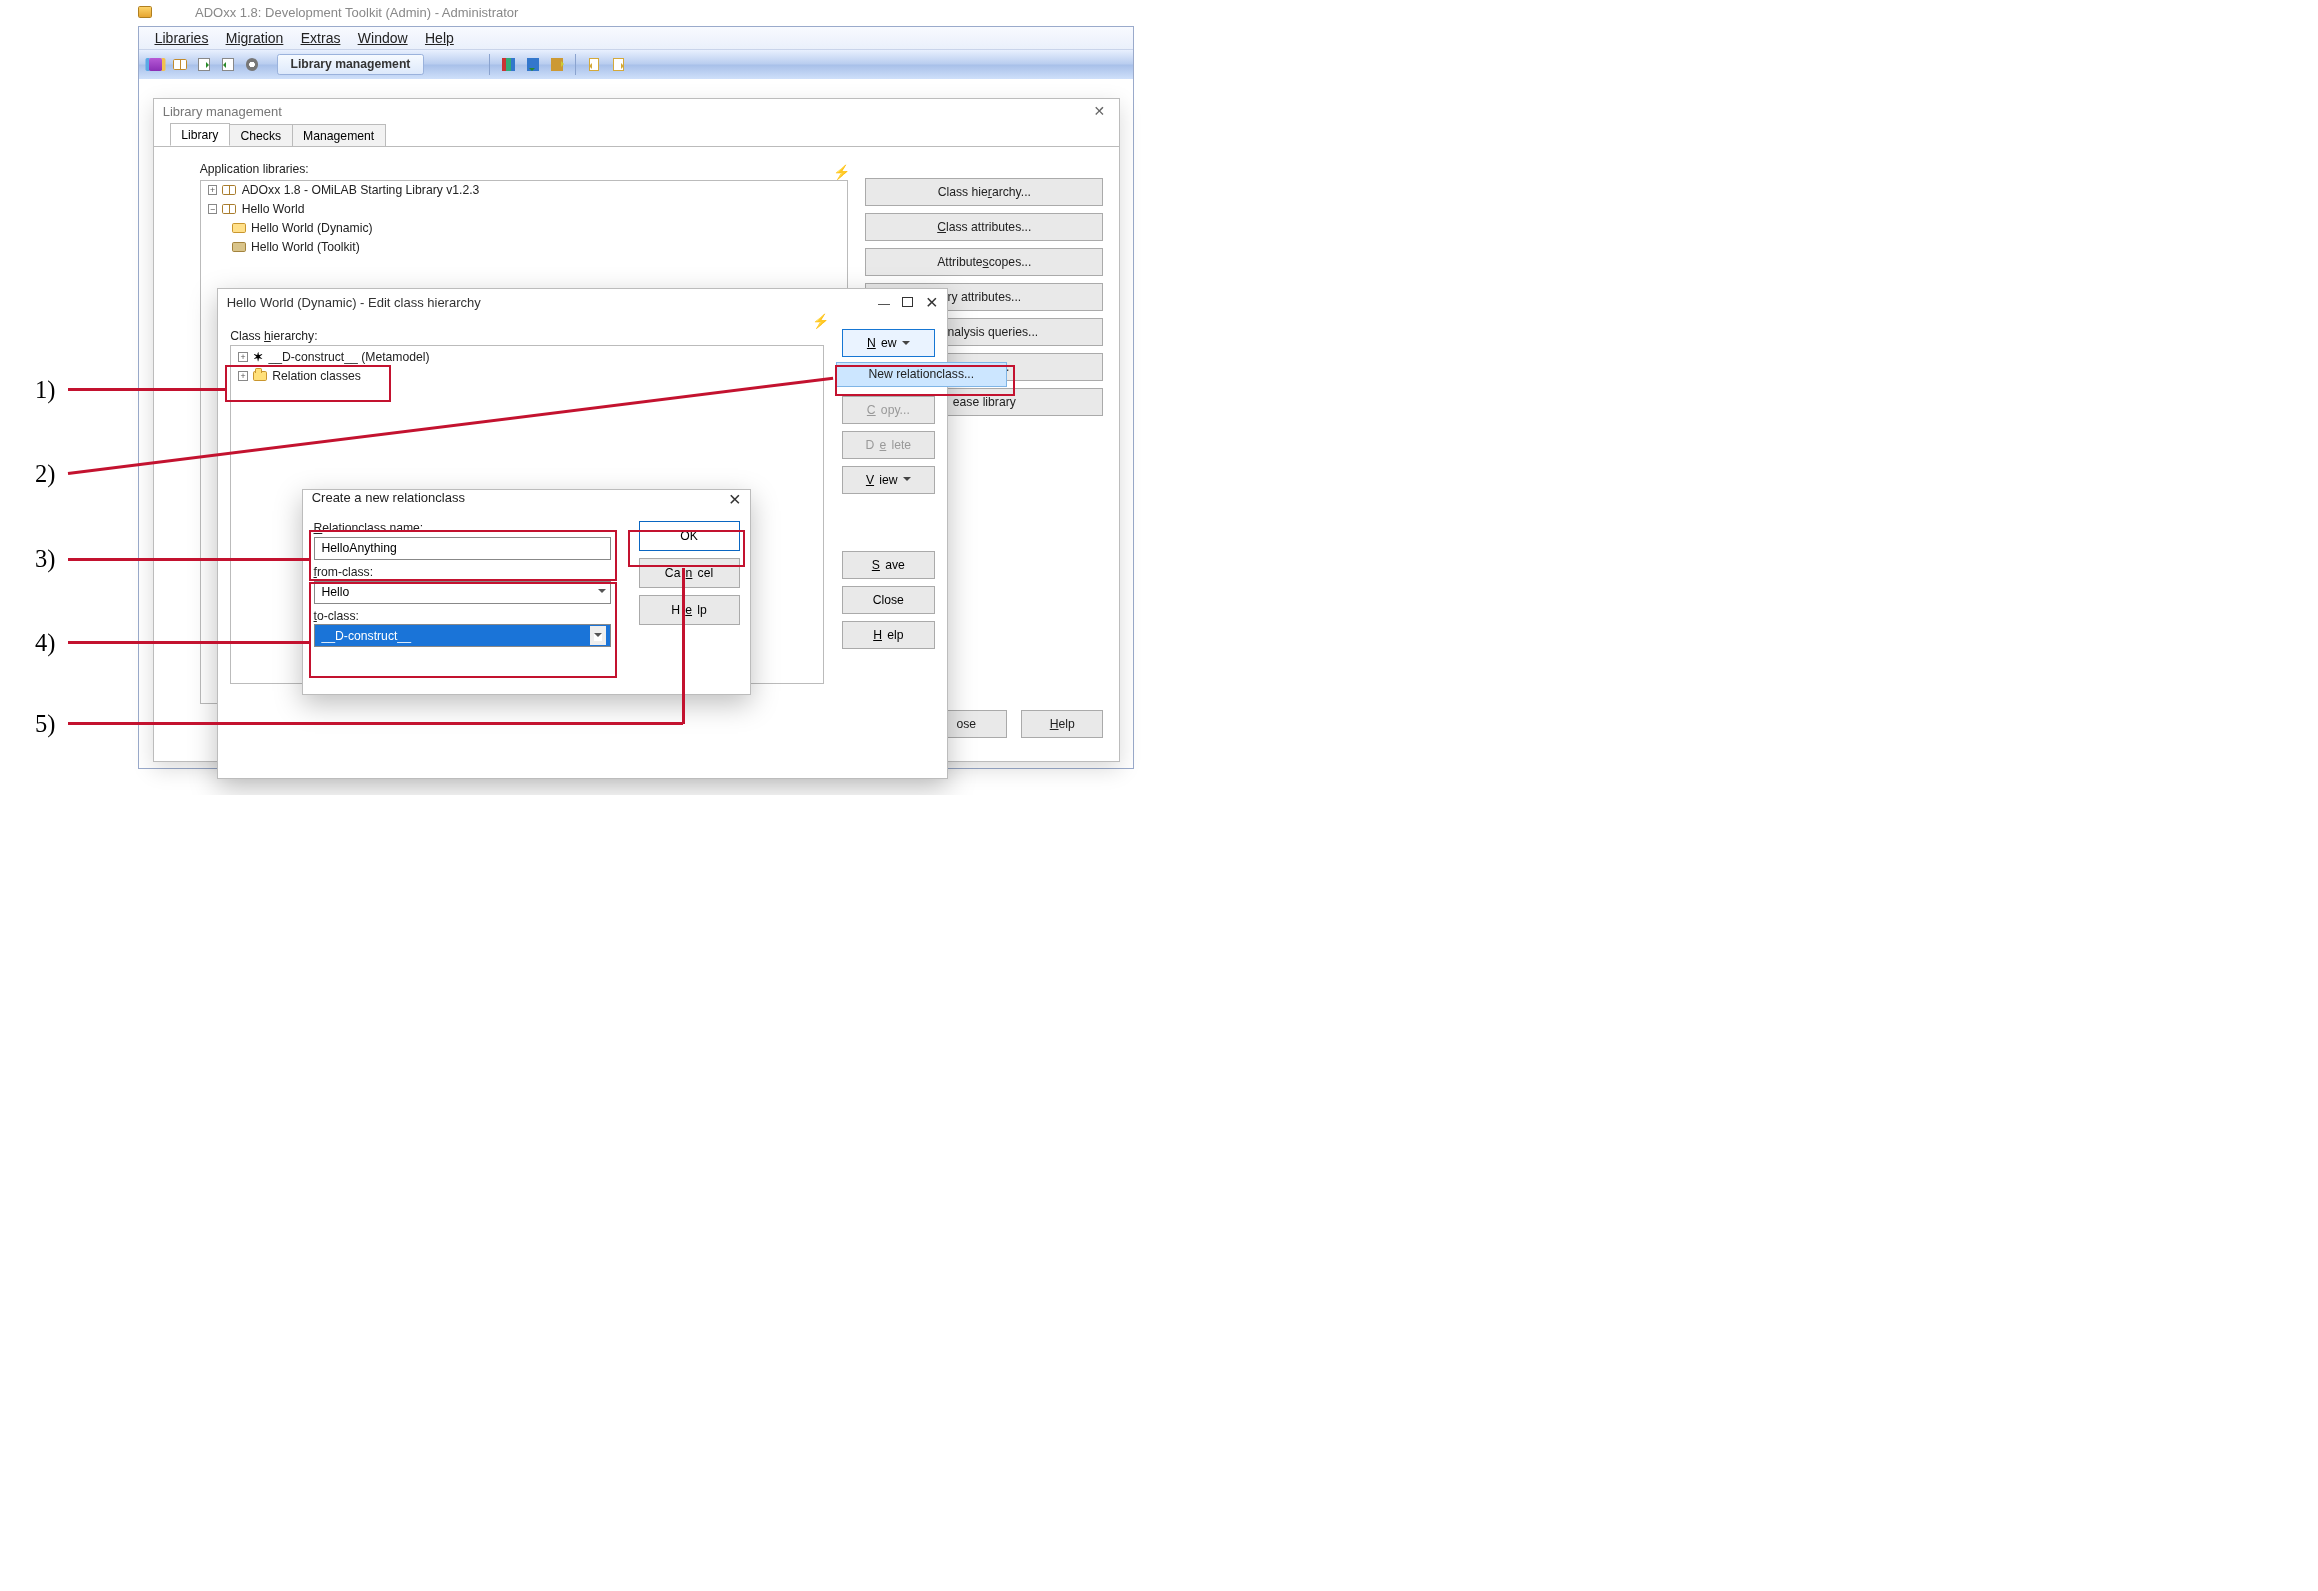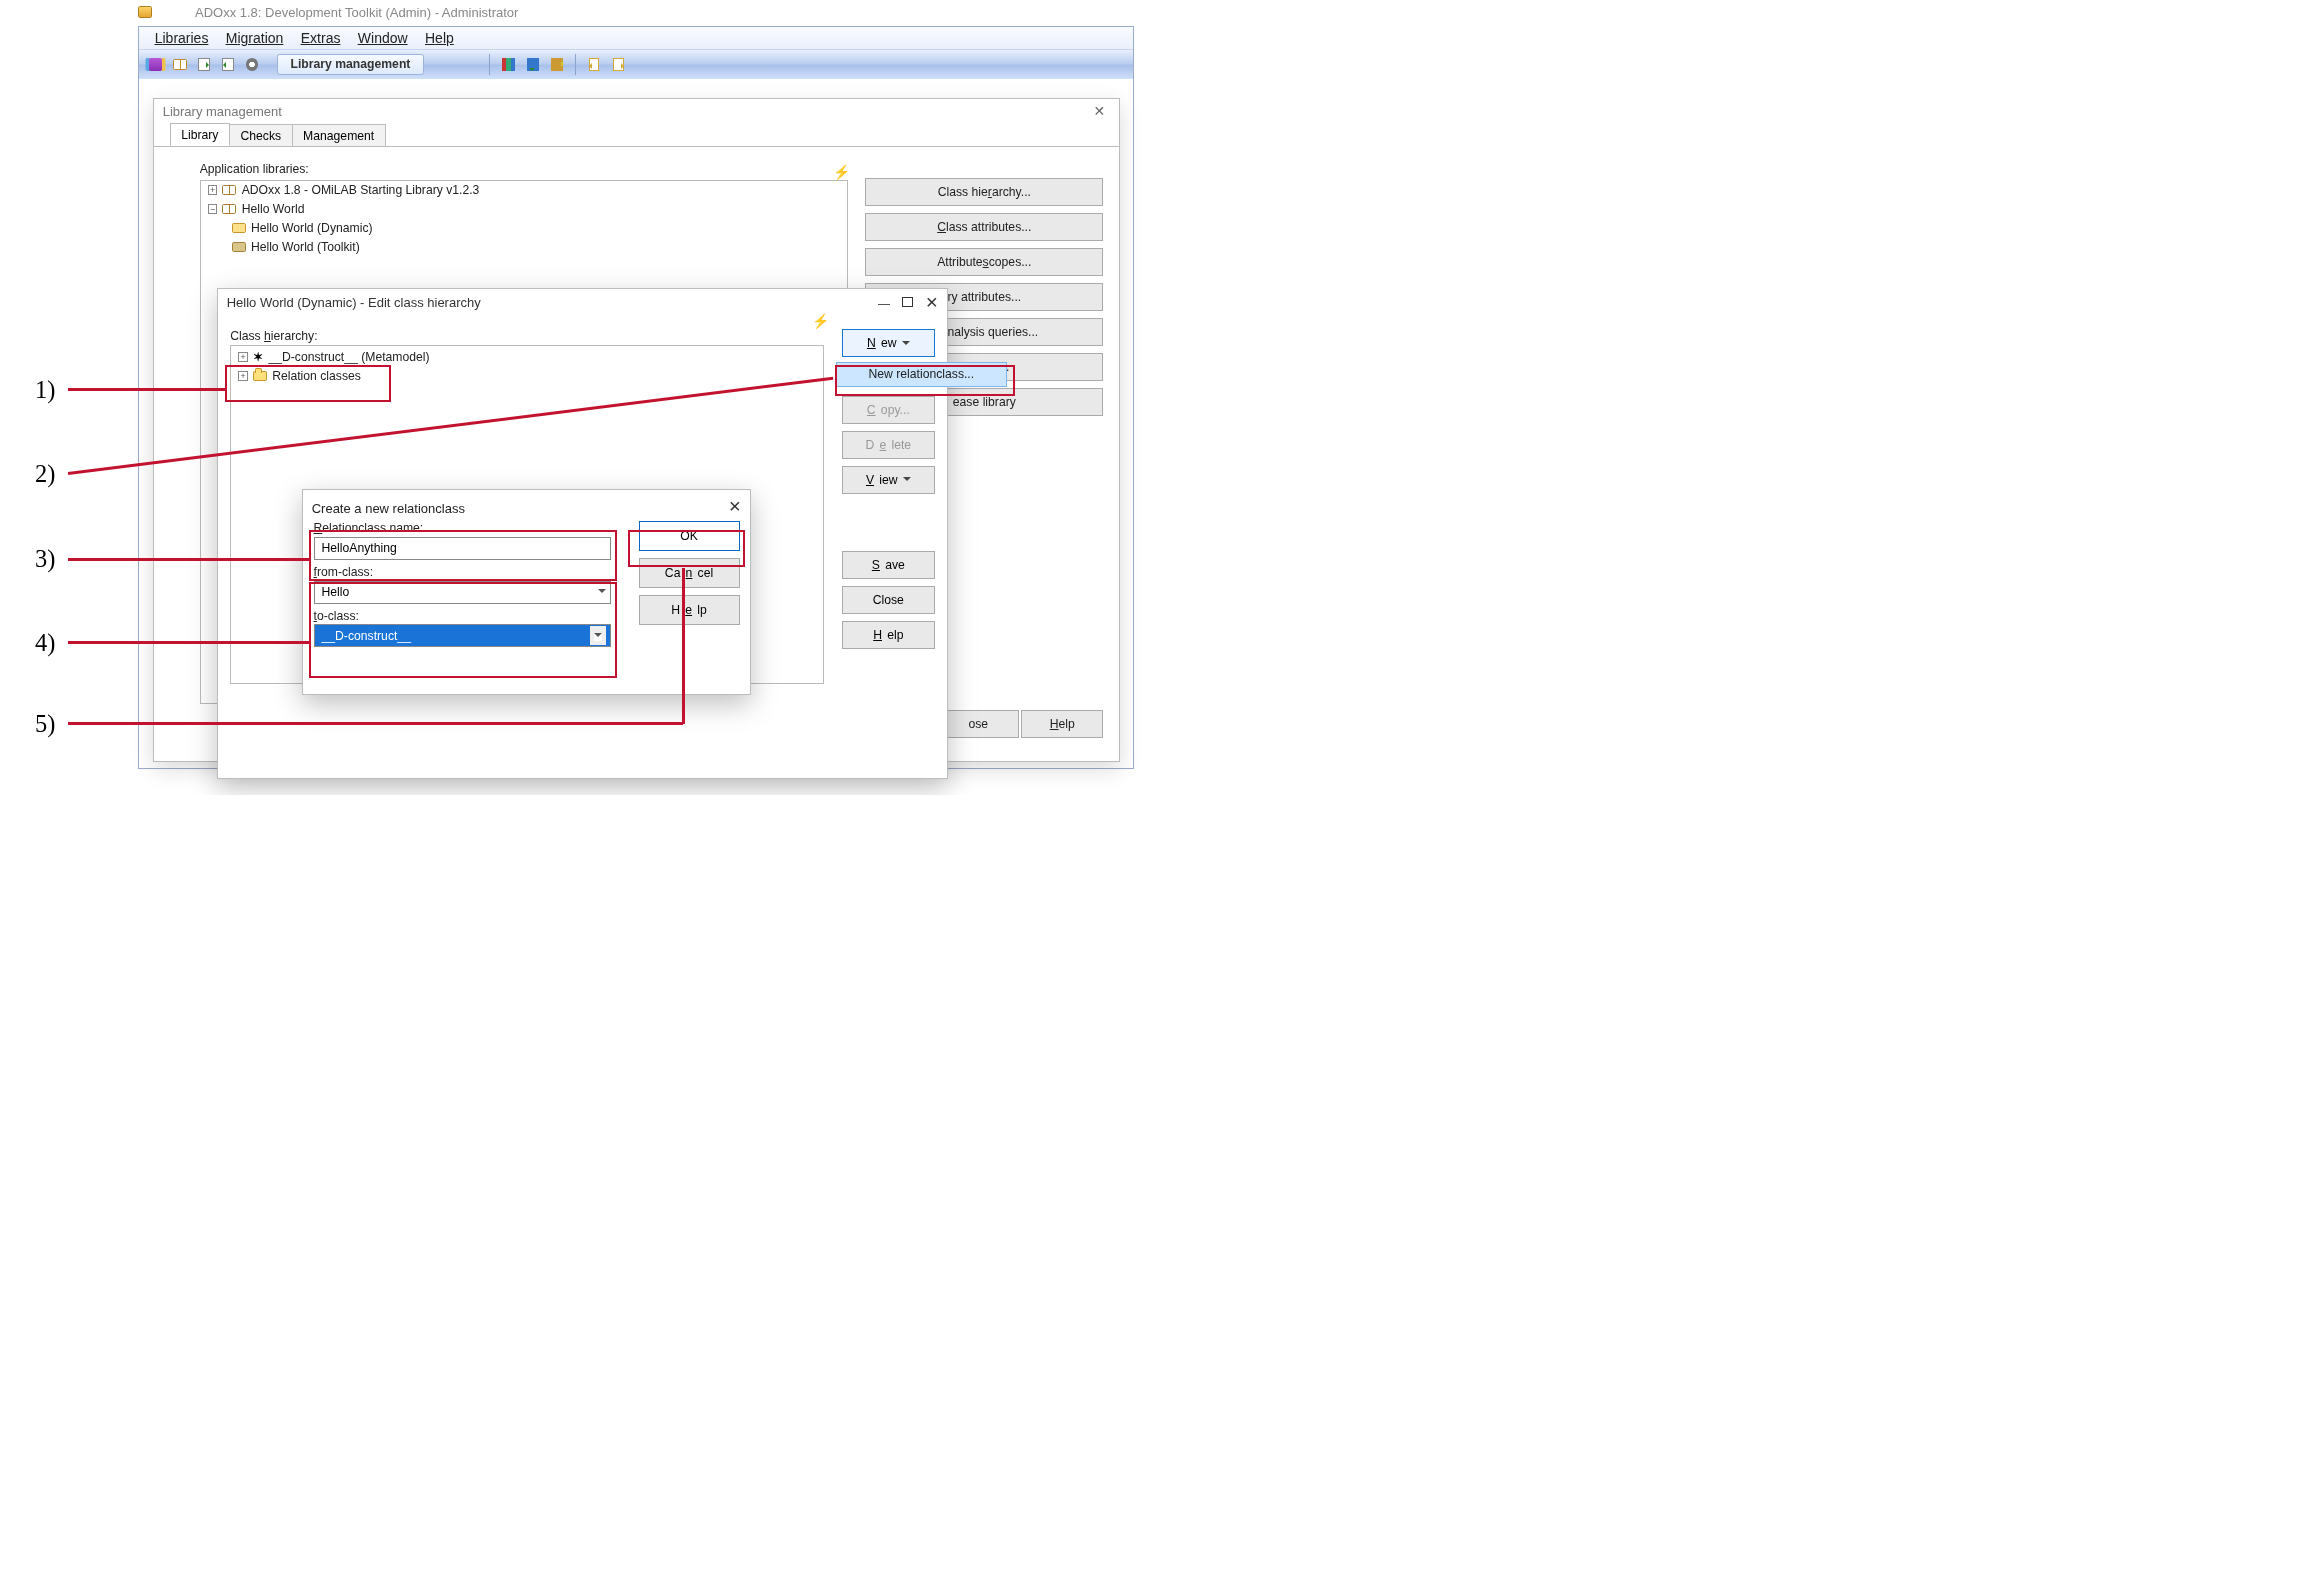--- a/index.html
+++ b/index.html
@@ -98,21 +98,21 @@
   .expander{width:9.6px;height:9.6px;border:0.9px solid #888;display:flex;align-items:center;justify-content:center;font-size:8.7px;line-height:1;color:#555;background:#fff;}
   .ico-book{width:14px;height:10.5px;border:0.9px solid #a97d2e;background:#fff;position:relative;border-radius:1.7px}
   .ico-book::after{content:"";position:absolute;left:50%;top:0;bottom:0;width:0.9px;background:#a97d2e}
   .ico-lib-d{width:14px;height:10.5px;background:#ffe08a;border:0.9px solid #c9962e;border-radius:1.7px}
   .ico-lib-s{width:14px;height:10.5px;background:#d9c48a;border:0.9px solid #a3833d;border-radius:1.7px}
 
   .right-rail-main { position: absolute; right: 0; top: 14px; width: 238px; display:flex;flex-direction:column;gap:7px;}
   .rail-btn{height:28px;border:0.9px solid #aaa;background:#e9e9e9;display:flex;align-items:center;justify-content:center;font-size:12.2px;color:#222}
   .rail-btn u{text-decoration:underline}
 
-  .footer-buttons{position:absolute;right:0;bottom:10.5px;display:flex;gap:2px}
+  .footer-buttons{position:absolute;right:0;bottom:10.5px;display:flex;gap:14px}
   .footer-buttons .rail-btn{width:82px}
 
   
   .ech-window{
     position:absolute;left:217px;top:288px;width:731px;height:491px;
     background:#fff;border:0.9px solid #bcbcbc;box-shadow:0 8.7px 26px rgba(0,0,0,0.25);
   }
   .ech-title{height:26px;display:flex;align-items:center;justify-content:space-between;padding:0 8.7px;color:#333;font-size:13px}
   .ech-ctrls{display:flex;gap:12.2px;align-items:center}
   .win-min{width:12.2px;height:1.7px;background:#555;margin-bottom:-5.2px}
@@ -138,21 +138,21 @@
     position:absolute;right:-72px;top:33px;width:171px;height:24.5px;
     background:#cce6ff;border:0.9px solid #7fb5e6;display:flex;align-items:center;justify-content:center;
     font-size:12.2px;color:#222
   }
 
   
   .crc-dialog{
     position:absolute;left:302px;top:489px;width:449px;height:206px;
     background:#fff;border:0.9px solid #bcbcbc;box-shadow:0 8.7px 26px rgba(0,0,0,0.25);
   }
-  .crc-title{height:26px;display:flex;align-items:flex-end;justify-content:space-between;padding:0 8.7px;font-size:13px;color:#222}
+  .crc-title{height:26px;display:flex;align-items:flex-start;justify-content:space-between;padding:0 8.7px;font-size:13px;color:#222}
   .crc-body{position:absolute;left:10.5px;top:31px;right:10.5px;bottom:10.5px}
   .field-group{margin-bottom:5.2px;width:297px}
   .field-label{font-size:12.2px;color:#222;margin-bottom:1.7px}
   .field-label u{text-decoration:underline}
   .text-input{width:100%;height:23px;border:0.9px solid #888;padding:1.7px 7px;font-size:12.2px;background:#fff}
   .select-box{width:100%;height:23px;border:0.9px solid #888;display:flex;align-items:center;justify-content:space-between;padding:0 3.5px 0 7px;font-size:12.2px;background:#fff}
   .select-box .caret{width:0;height:0;border:4.4px solid transparent;border-top-color:#555;margin-top:2.6px}
   .select-box.selected{background:#1a74d8;color:#ffffff}
   .select-box.selected .caret{border-top-color:#333;background:#fff}
 

